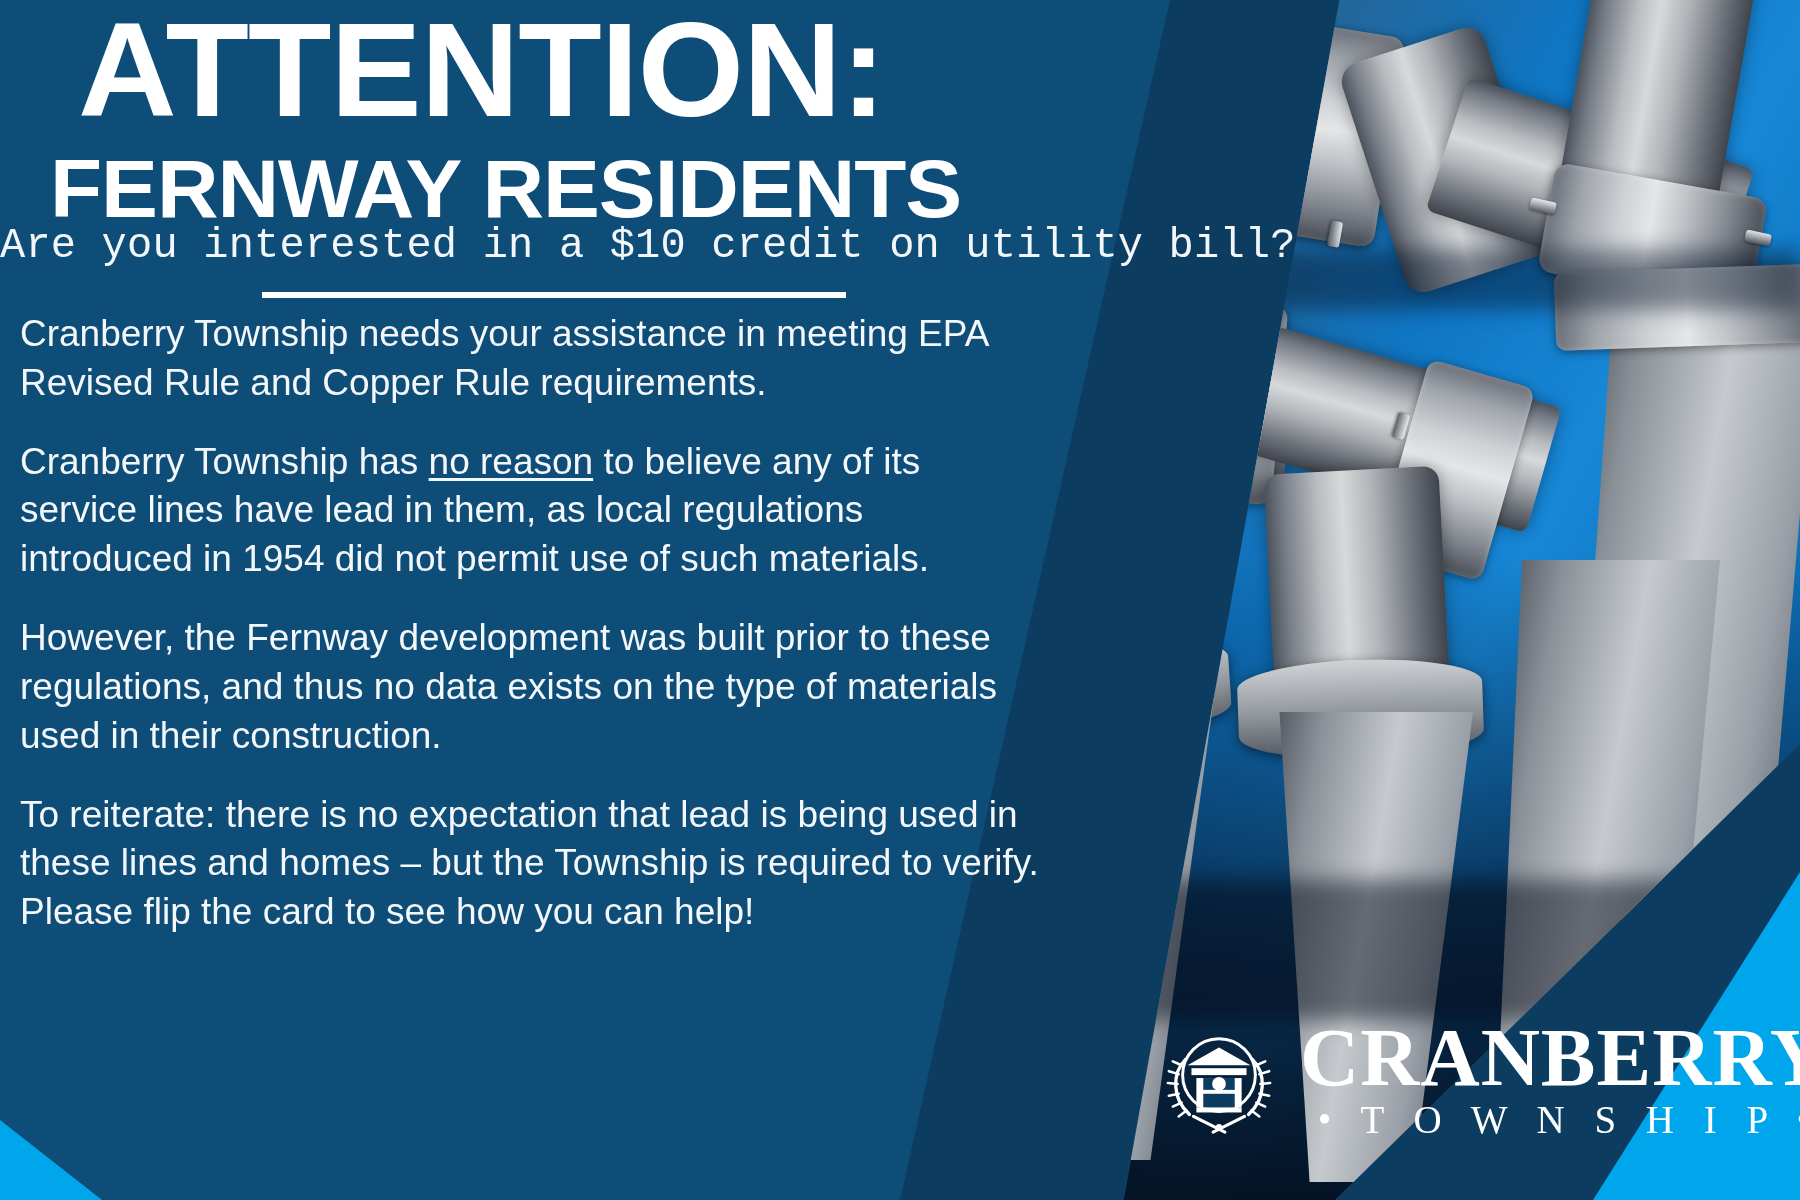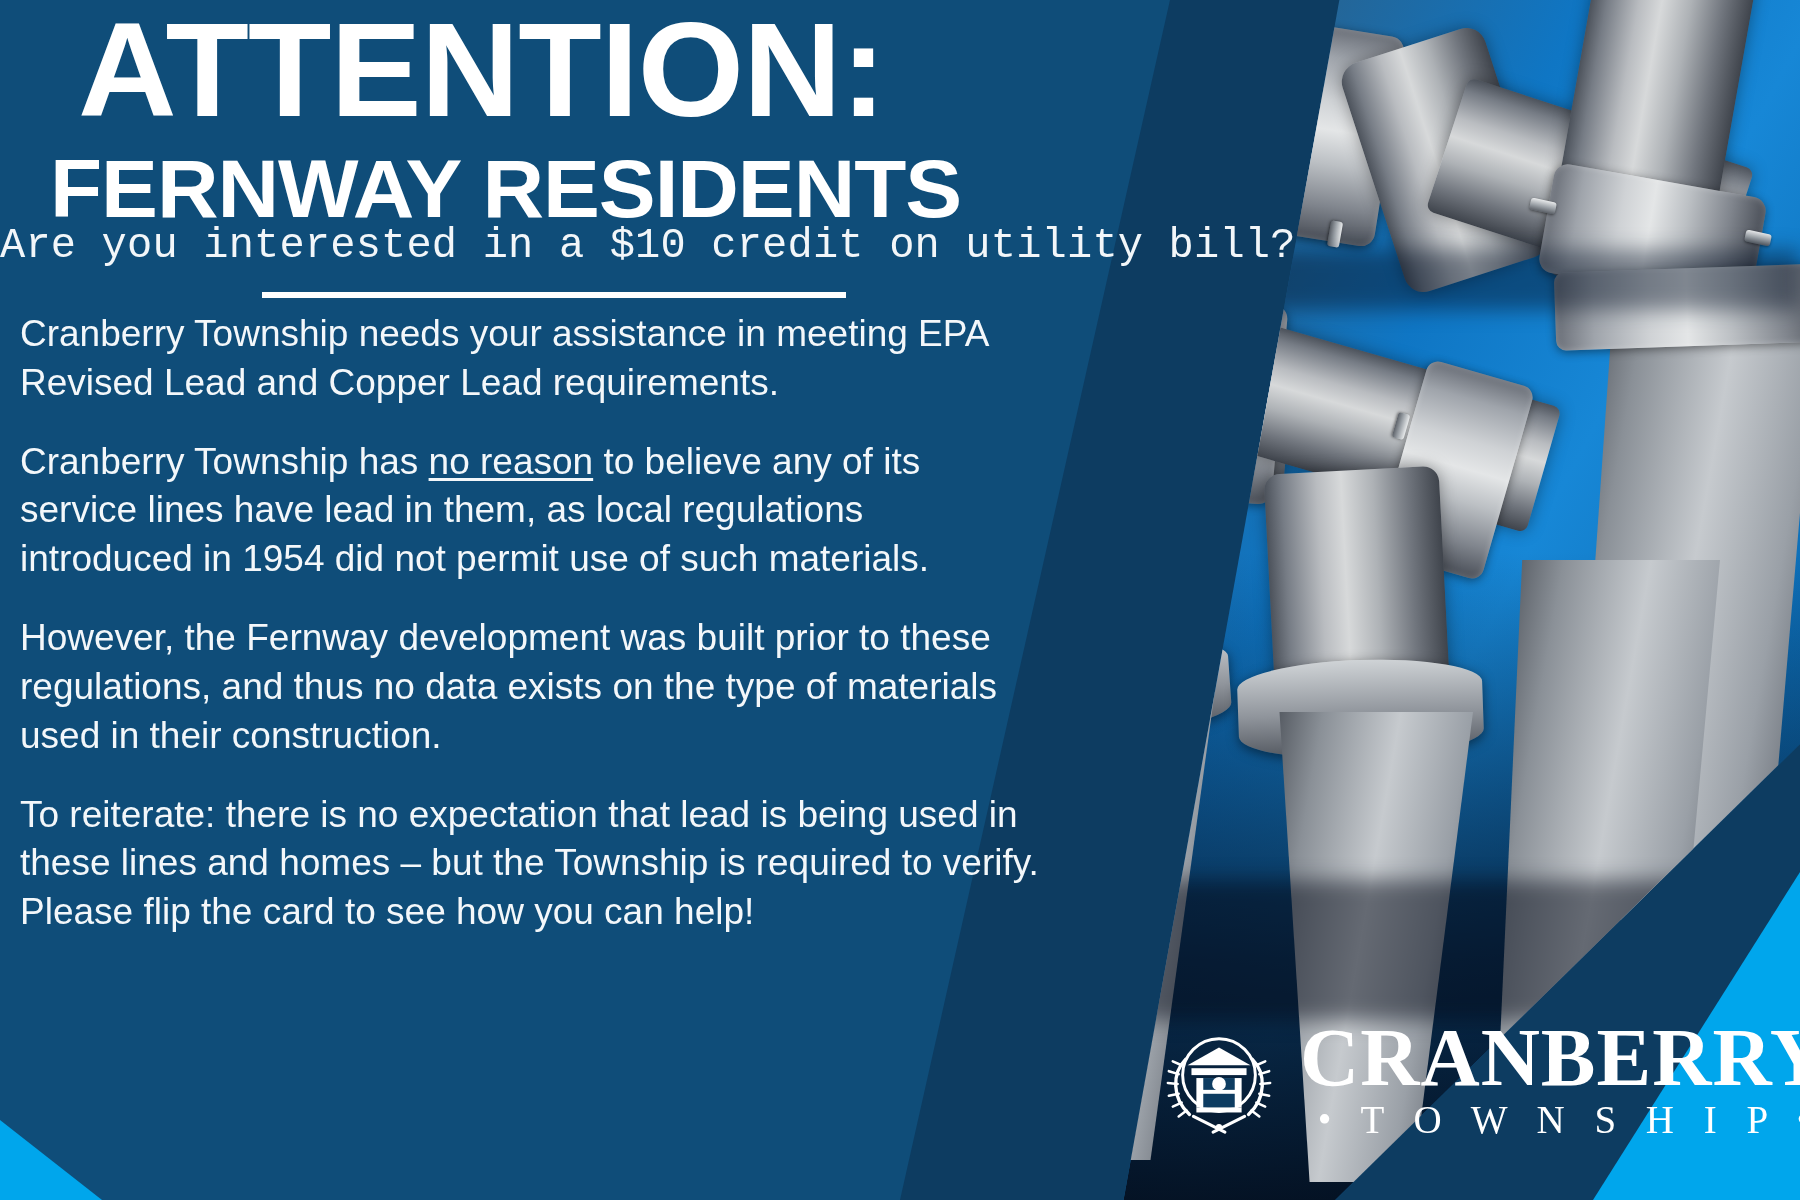--- a/index.html
+++ b/index.html
@@ -276,21 +276,21 @@
   <div class="accent-br"></div>
   <div class="accent-bl"></div>
 
   <div class="content">
     <div class="title">ATTENTION:</div>
     <div class="subtitle">FERNWAY RESIDENTS</div>
     <div class="tagline">Are you interested in a $10 credit on utility bill?</div>
     <div class="divider"></div>
 
     <div class="body" id="body-copy">
-        <div class="para"><span>Cranberry Township needs your assistance in meeting EPA Revised Lead and Copper Lead requirements.</span></div>
+        <div class="para"><span>Cranberry Township needs your assistance in meeting EPA Revised Rule and Copper Rule requirements.</span></div>
         <div class="para"><span>Cranberry Township has </span><span class="u">no reason</span><span> to believe any of its service lines have lead in them, as local regulations introduced in 1954 did not permit use of such materials.</span></div>
         <div class="para"><span>However, the Fernway development was built prior to these regulations, and thus no data exists on the type of materials used in their construction.</span></div>
         <div class="para"><span>To reiterate: there is no expectation that lead is being used in these lines and homes – but the Township is required to verify.  Please flip the card to see how you can help!</span></div>
       </div>
   </div>
 
   <div class="logo">
     <span class="logo-mark">
       <svg viewBox="0 0 120 120" width="118" height="118" aria-hidden="true">
         <circle cx="60" cy="54" r="37" fill="none" stroke="#ffffff" stroke-width="3"></circle>

